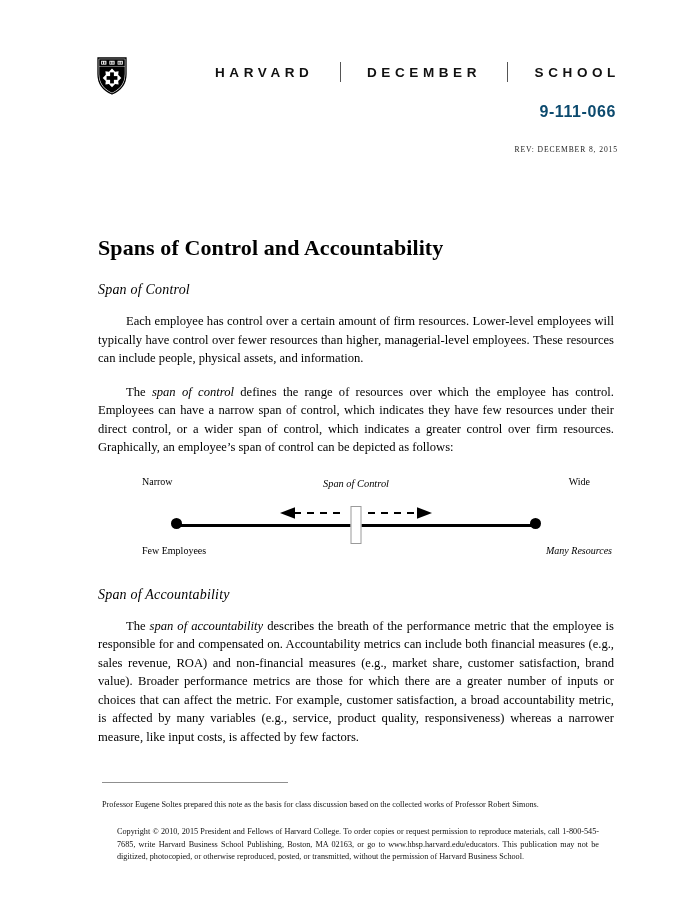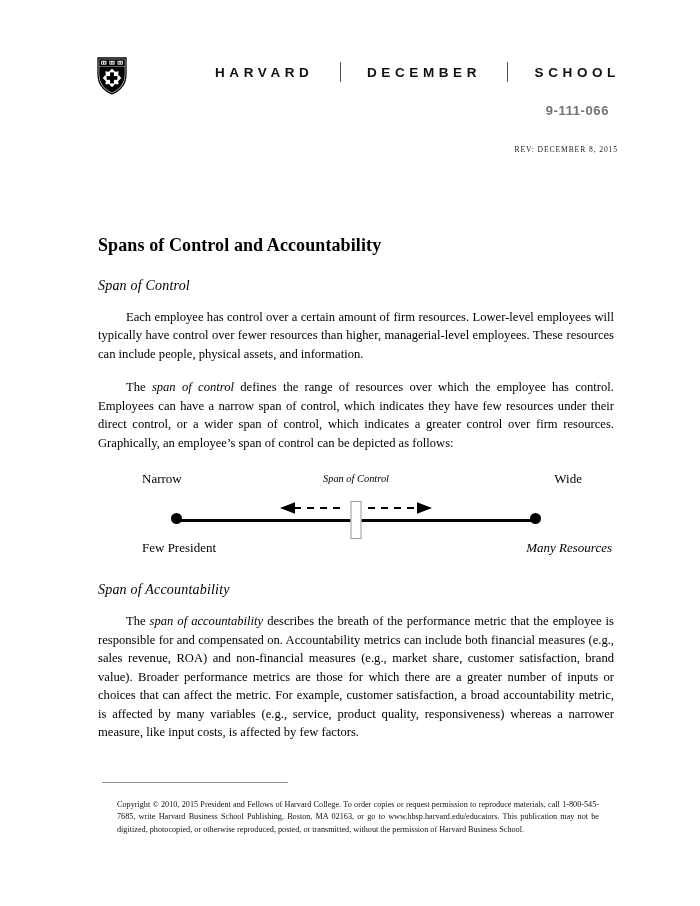--- a/index.html
+++ b/index.html
@@ -49,28 +49,28 @@
     white-space: nowrap;
   }
   .wm-rule {
     width: 1px;
     height: 20px;
     background: #555555;
     flex: 0 0 1px;
   }
   .doc-number {
     position: absolute;
-    right: 91px;
+    right: 84px;
     top: 103px;
     font-family: "Liberation Sans", "DejaVu Sans", sans-serif;
     font-weight: bold;
-    font-size: 13px;
+    font-size: 16px;
     letter-spacing: 0.6px;
     text-align: right;
-    color: #737373;
+    color: #0c4a6e;
   }
   .doc-rev {
     position: absolute;
     right: 82px;
     top: 122px;
     font-family: "Liberation Serif", "DejaVu Serif", serif;
     font-size: 7.6px;
     letter-spacing: 0.9px;
     text-align: right;
     color: #222222;
@@ -78,21 +78,21 @@
   }
 
   
   .content {
     position: absolute;
     left: 98px;
     top: 236px;
     width: 516px;
   }
   .doc-title {
-    font-size: 18px;
+    font-size: 22px;
     font-weight: bold;
     letter-spacing: 0.1px;
     margin: 0 0 22px 0;
     line-height: 1.1;
   }
   .section-heading {
     font-size: 14px;
     font-style: italic;
     font-weight: normal;
     margin: 0 0 14px 0;
@@ -111,26 +111,26 @@
 
   
   .figure {
     position: relative;
     width: 516px;
     height: 105px;
     margin: 14px 0 10px 0;
   }
   .fig-label {
     position: absolute;
-    font-size: 13px;
+    font-size: 10px;
     white-space: nowrap;
   }
   .fig-label.italic { font-style: italic; font-size: 10.4px; }
   .lbl-narrow { left: 44px; top: 4px; }
-  .lbl-wide   { right: 32px; top: 4px; }
+  .lbl-wide   { right: 24px; top: 4px; }
   .lbl-span   { left: 50%; top: 6px; transform: translateX(-50%); }
   .lbl-few    { left: 44px; top: 73px; }
   .lbl-many   { right: 2px;  top: 73px; font-style: italic; }
 
   .track {
     position: absolute;
     left: 78px;
     right: 78px;
     top: 52px;
     height: 3px;
@@ -257,26 +257,27 @@
       </g>
       <polygon points="4,11 19,5.2 19,16.8" fill="#000000"></polygon>
       <polygon points="156,11 141,5.2 141,16.8" fill="#000000"></polygon>
     </svg>
 
     <div class="track"></div>
     <div class="dot dot-left"></div>
     <div class="dot dot-right"></div>
     <div class="handle"></div>
 
-    <span class="fig-label lbl-few">Few President</span>
+    <span class="fig-label lbl-few">Few Employees</span>
     <span class="fig-label lbl-many">Many Resources</span>
   </div>
 
 
   <h2 class="section-heading">Span of Accountability</h2>
 
   <p class="para"><span>The </span><i>span of accountability</i><span> describes the breath of the performance metric that the employee is responsible for and compensated on. Accountability metrics can include both financial measures (e.g., sales revenue, ROA) and non-financial measures (e.g., market share, customer satisfaction, brand value). Broader performance metrics are those for which there are a greater number of inputs or choices that can affect the metric. For example, customer satisfaction, a broad accountability metric, is affected by many variables (e.g., service, product quality, responsiveness) whereas a narrower measure, like input costs, is affected by few factors.</span></p>
 </div>
 
 <div class="footer">
   <div class="footer-rule"></div>
+  <p class="footer-note">Professor Eugene Soltes prepared this note as the basis for class discussion based on the collected works of Professor Robert Simons.</p>
   <p class="footer-copy">Copyright © 2010, 2015 President and Fellows of Harvard College.  To order copies or request permission to reproduce materials, call 1-800-545-7685, write Harvard Business School Publishing, Boston, MA 02163, or go to www.hbsp.harvard.edu/educators. This publication may not be digitized, photocopied, or otherwise reproduced, posted, or transmitted, without the permission of Harvard Business School.</p>
 </div>
 
 </body></html>

